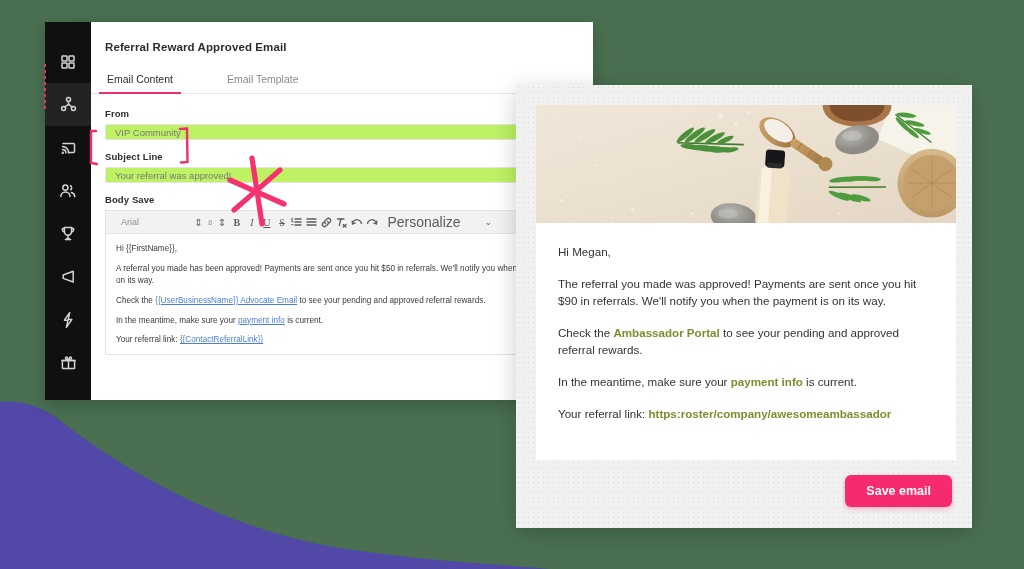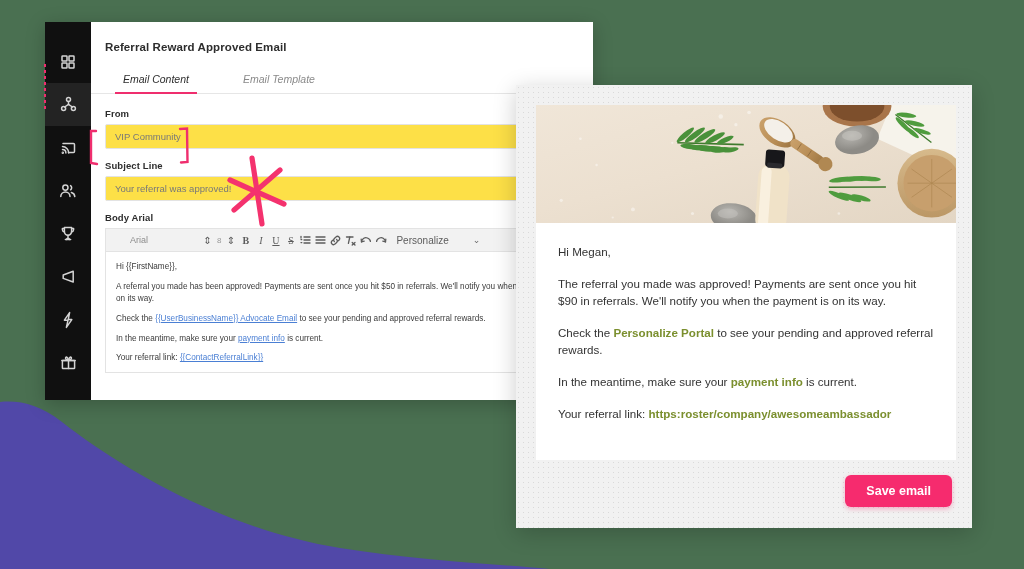--- a/index.html
+++ b/index.html
@@ -60,65 +60,65 @@
   .editor {
     flex: 1; background: #ffffff; position: relative;
     display: flex; flex-direction: column; overflow: hidden;
   }
   .editor-title {
     font-size: 11.5px; font-weight: bold; color: #2d2d2d;
     padding: 19px 0 14px 14px; letter-spacing: 0.1px;
   }
   .tabs {
     display: flex; border-bottom: 1px solid #e6e6e6;
-    padding-left: 30px; gap: 0; font-style: italic;
+    padding-left: 14px; gap: 0;
   }
   .tab {
     font-size: 10.5px; color: #8a8a8a; padding: 6px 2px 8px 2px;
     margin-right: 50px; cursor: pointer; position: relative;
     white-space: nowrap;
   }
   .tab.active { color: #2d2d2d; }
   .tab.active::after {
     content: ''; position: absolute; left: -6px; right: -6px; bottom: -1px;
     height: 2px; background: #ef2e6e;
   }
 
   .form-area { padding: 14px 0 0 14px; }
   .field-label {
     font-size: 9.5px; font-weight: bold; color: #2d2d2d;
     margin-bottom: 5px; letter-spacing: 0.1px;
   }
   .field-input {
-    height: 25px; border: 1px solid #e3e3e3; border-radius: 2px;
-    background: #fde047; display: flex; align-items: center;
+    height: 16px; border: 1px solid #e3e3e3; border-radius: 2px;
+    background: #bef264; display: flex; align-items: center;
     padding-left: 9px; font-size: 9.5px; color: #787878;
     margin-bottom: 11px; margin-right: 0;
   }
 
   
   .rte-wrap { margin-right: 0; }
   .rte-toolbar {
     height: 23px; background: #f2f2f2; border: 1px solid #e3e3e3;
     border-bottom: none; display: flex; align-items: center;
-    padding: 0 24px; gap: 0; font-size: 9px; color: #7d7d7d;
+    padding: 0 15px; gap: 0; font-size: 9px; color: #7d7d7d;
   }
   .rte-font { width: 70px; font-size: 9px; color: #8d8d8d; }
   .tb-btn {
     width: 15px; display: flex; align-items: center; justify-content: center;
     color: #5c5c5c; font-size: 10px; cursor: pointer;
   }
   .tb-btn svg { display:block; }
   .tb-btn svg path, .tb-btn svg line, .tb-btn svg polyline {
     stroke: #5c5c5c; stroke-width: 1.3; fill: none;
     stroke-linecap: round; stroke-linejoin: round;
   }
   .tb-size { font-size: 8px; color: #9a9a9a; padding: 0 2px; }
   .tb-personalize {
-    font-size: 10px; color: #5c5c5c; margin-left: 8px; white-space: nowrap;
+    font-size: 14px; color: #5c5c5c; margin-left: 8px; white-space: nowrap;
   }
   .tb-caret { margin-left: 24px; color: #6a6a6a; font-size: 9px; }
 
   .rte-body {
     border: 1px solid #e3e3e3; background: #fff;
     padding: 9px 10px 0 10px; flex: 1; overflow: hidden;
   }
   .rte-body p {
     font-size: 8.2px; color: #3a3a3a; line-height: 1.45;
     margin-bottom: 8px;
@@ -267,21 +267,21 @@
       <div class="tab">Email Template</div>
     </div>
 
     <div class="form-area">
       <div class="field-label">From</div>
       <div class="field-input">VIP Community</div>
 
       <div class="field-label">Subject Line</div>
       <div class="field-input">Your referral was approved!</div>
 
-      <div class="field-label">Body Arial</div>
+      <div class="field-label">Body Save</div>
 
       <div class="rte-wrap">
         <div class="rte-toolbar">
           <span class="rte-font">Arial</span>
           <span class="tb-btn">⇕</span>
           <span class="tb-size">8</span>
           <span class="tb-btn">⇕</span>
           <span class="tb-btn" style="font-weight:bold;font-family:'Liberation Serif',serif;">B</span>
           <span class="tb-btn" style="font-style:italic;font-family:'Liberation Serif',serif;">I</span>
           <span class="tb-btn" style="text-decoration:underline;font-family:'Liberation Serif',serif;">U</span>
@@ -481,21 +481,21 @@
           <rect x="6" y="0" width="19" height="17" rx="3" fill="#17171a"></rect>
           <rect x="8" y="13" width="15" height="5" rx="1.5" fill="#2a2a2e"></rect>
         </g>
       </svg>
     </div>
 
     <div class="email-body">
       <div id="previewParas">
           <p>Hi Megan,</p>
           <p>The referral you made was approved! Payments are sent once you hit $90 in referrals. We'll notify you when the payment is on its way.</p>
-          <p>Check the <span class="lnk">Personalize Portal</span> to see your pending and approved referral rewards.</p>
+          <p>Check the <span class="lnk">Ambassador Portal</span> to see your pending and approved referral rewards.</p>
           <p>In the meantime, make sure your <span class="lnk">payment info</span> is current.</p>
           <p>Your referral link: <span class="lnk">https:roster/company/awesomeambassador</span></p>
         </div>
     </div>
   </div>
 
   <button class="save-btn">Save email</button>
 </div>
 
 </body></html>

